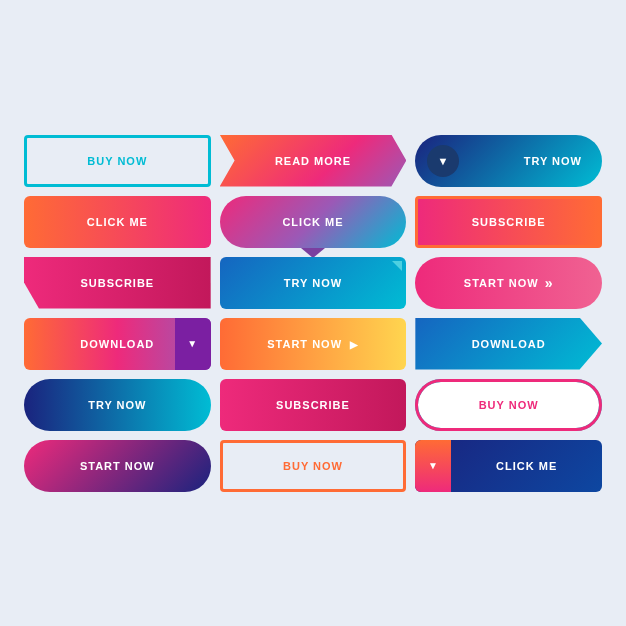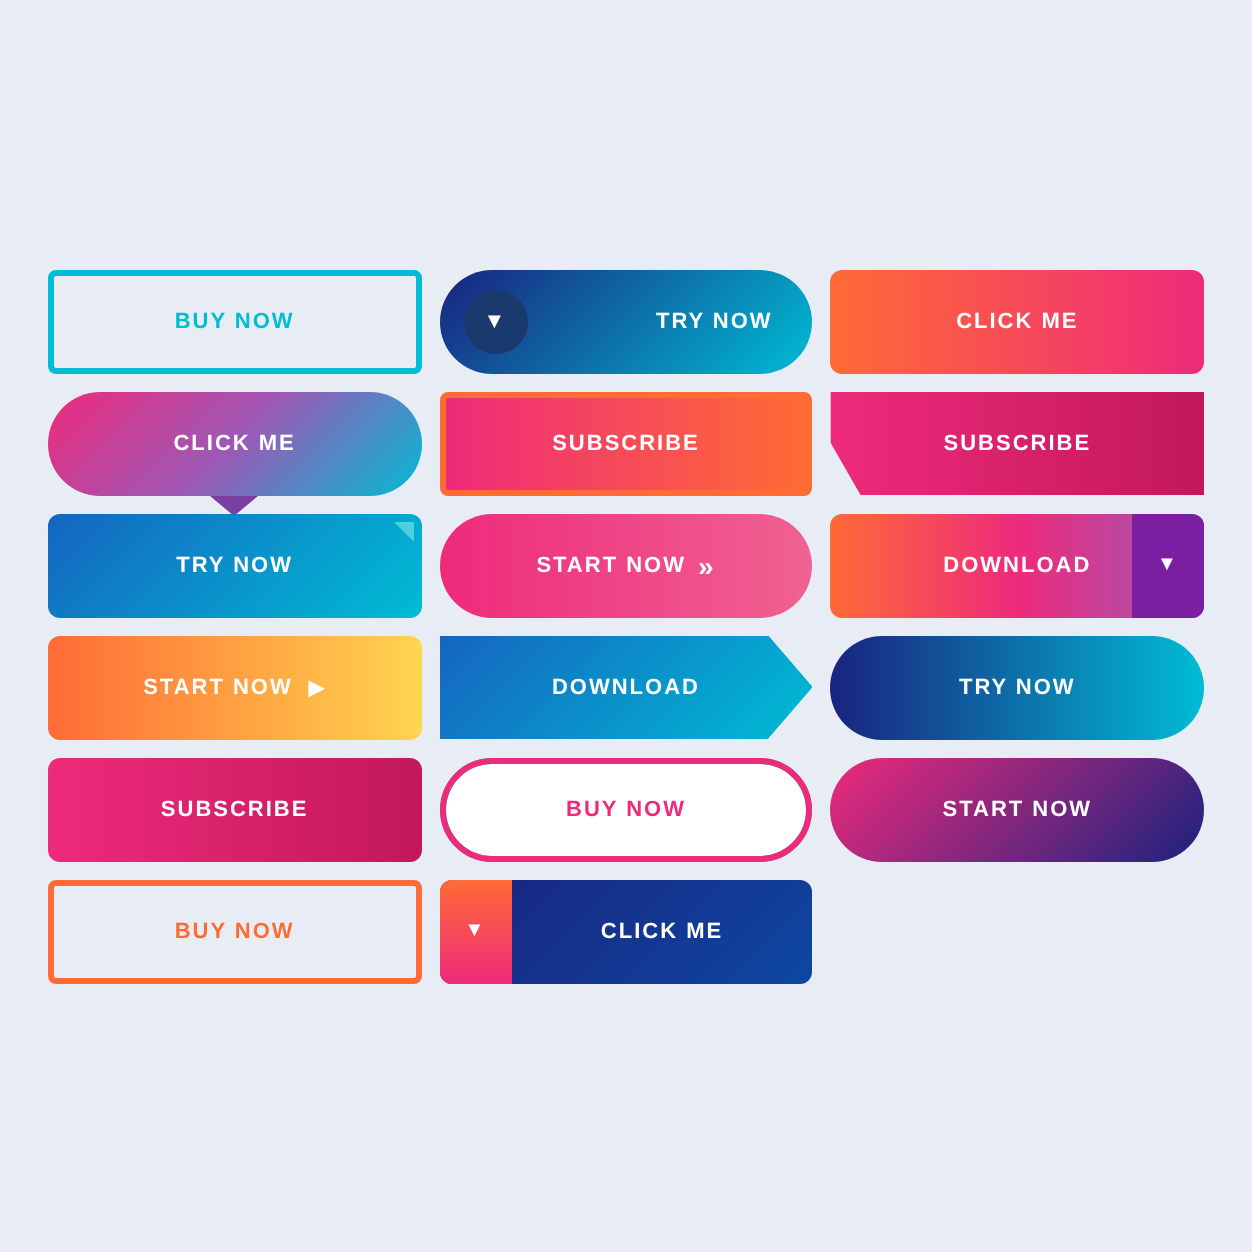--- a/index.html
+++ b/index.html
@@ -261,20 +261,23 @@
   </style>
 </head>
 <body>
 
 <div class="grid">
 
   <button class="btn btn-buy-now-outline">
     <span>BUY NOW</span>
   </button>
 
+  <button class="btn btn-read-more">
+    <span>READ MORE</span>
+  </button>
 
   <button class="btn btn-try-now-pill">
     <span class="icon-left">▼</span>
     <span>TRY NOW</span>
   </button>
 
   <button class="btn btn-click-me-orange">
     <span>CLICK ME</span>
   </button>
 

